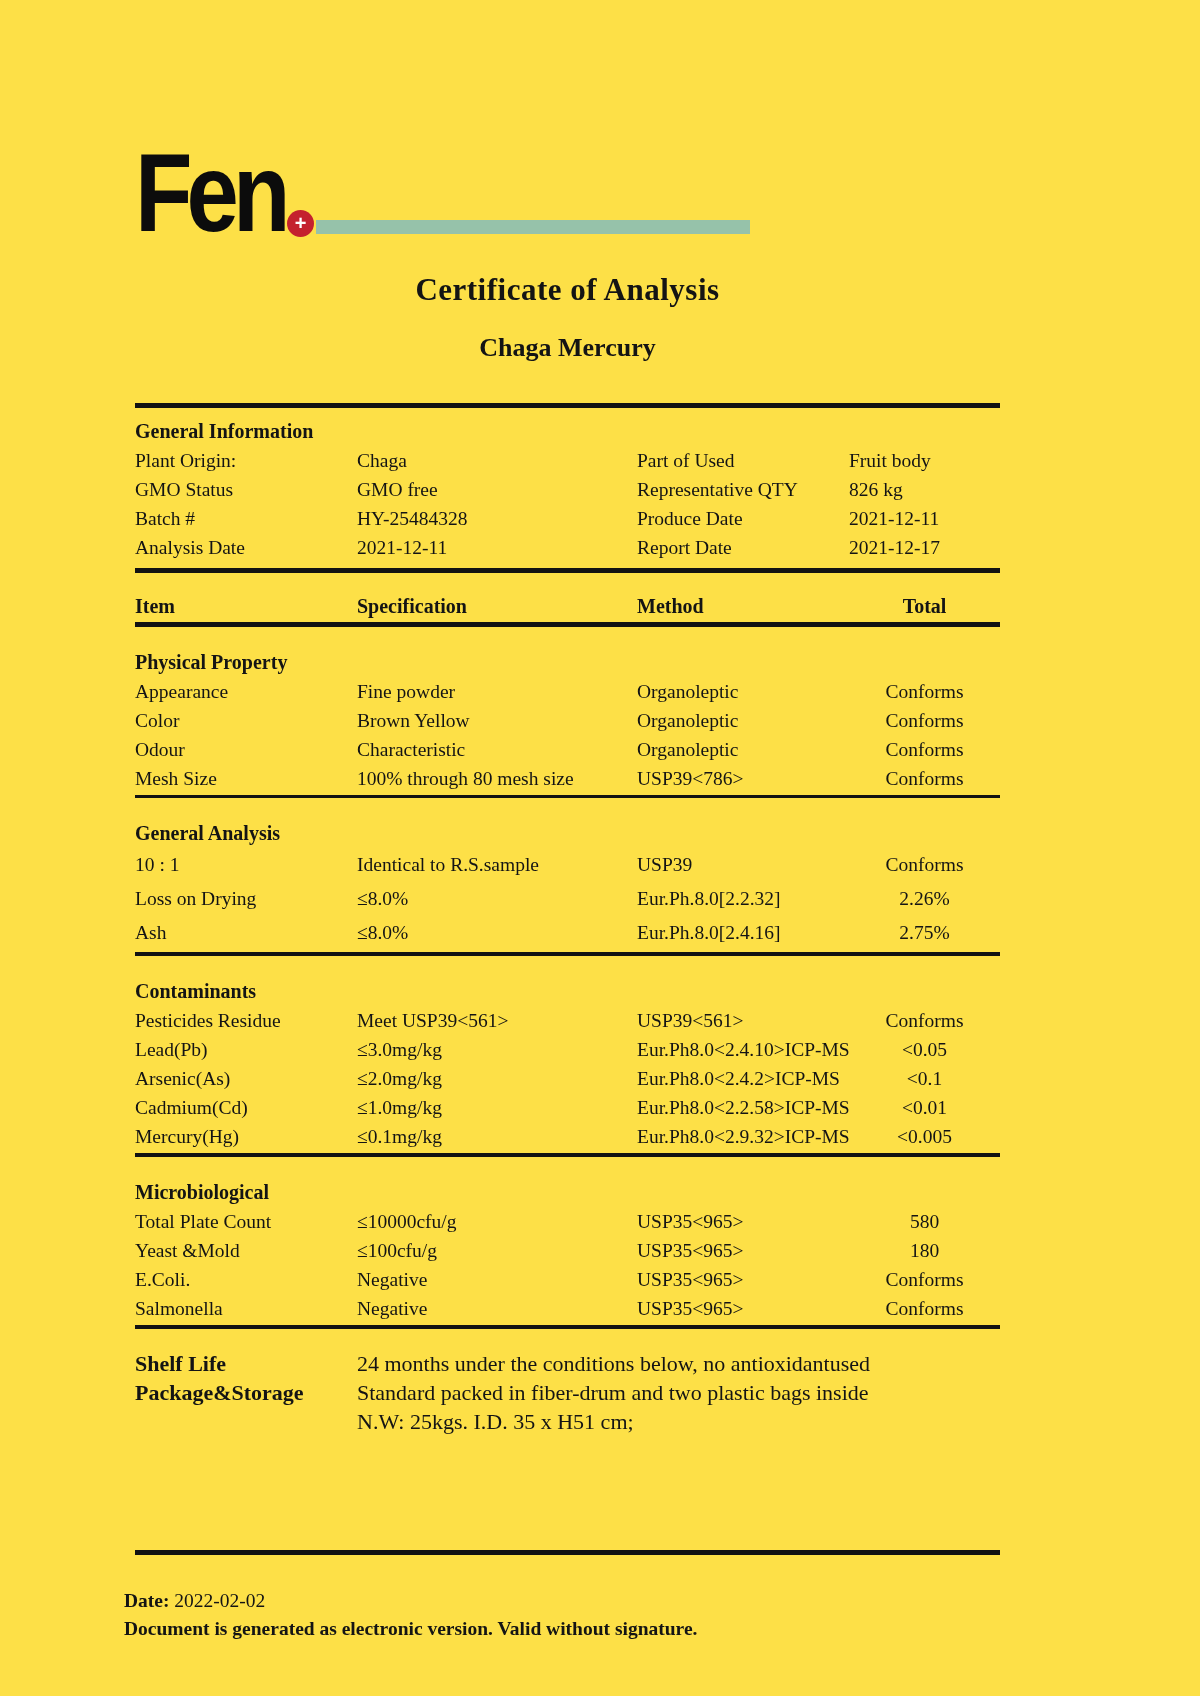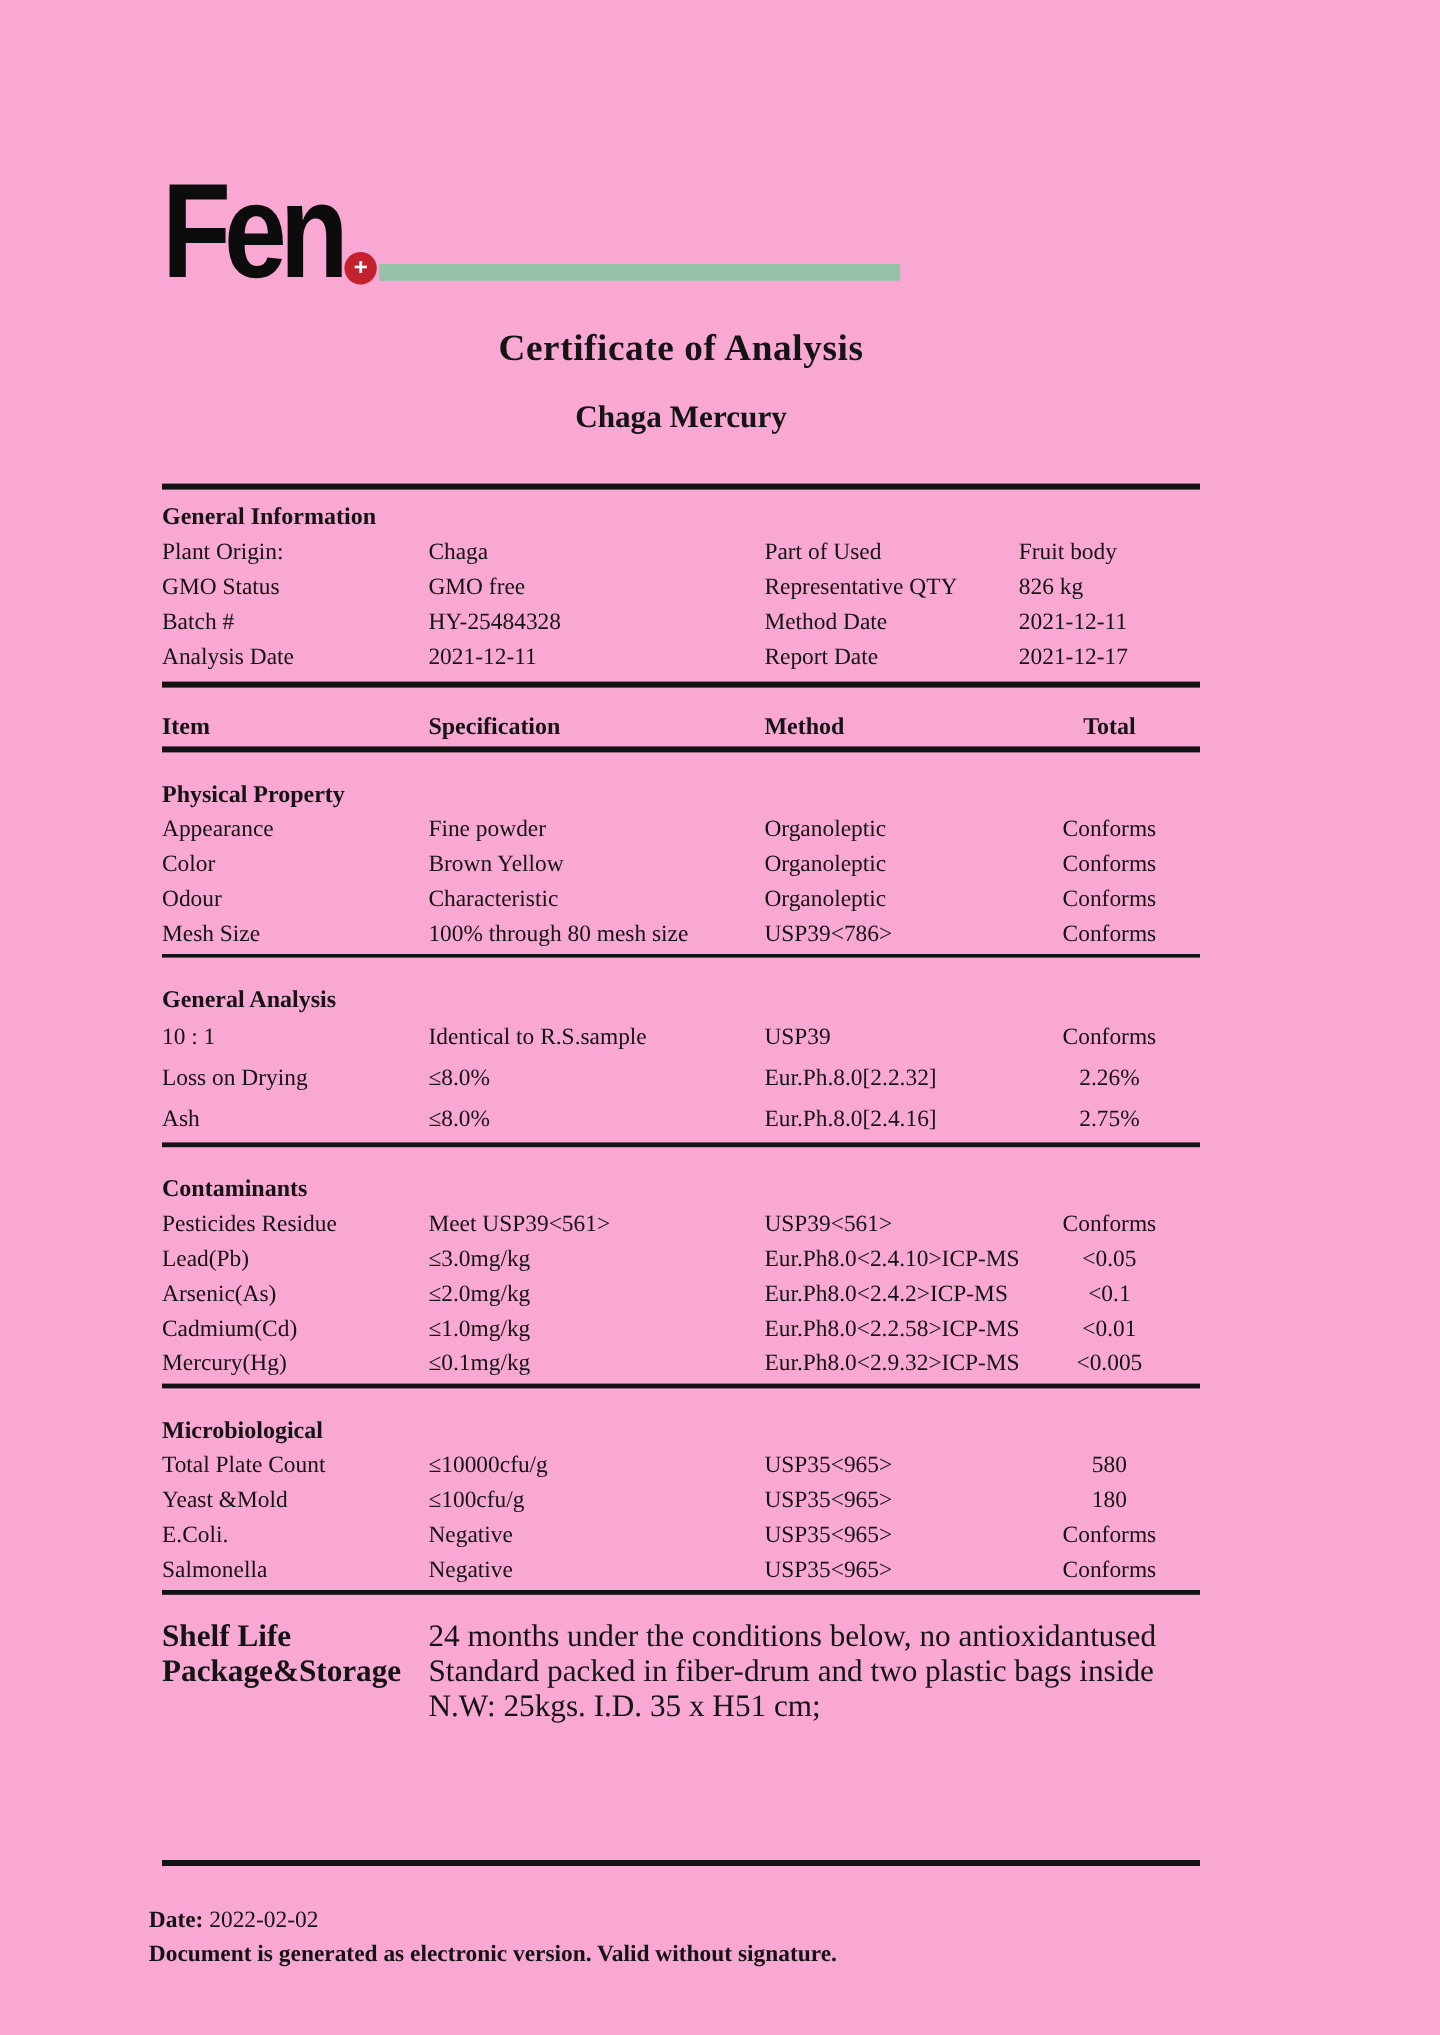--- a/index.html
+++ b/index.html
@@ -1,16 +1,16 @@
 <!DOCTYPE html>
 <html><head>
 <meta charset="utf-8">
 <style>
   html,body{margin:0;padding:0;background:#ffffff;}
-  .page{position:relative;width:1200px;height:1696px;background:#f9a8d4;overflow:hidden;
+  .page{position:relative;width:1200px;height:1696px;background:#fde047;overflow:hidden;
         font-family:"Liberation Serif", serif;color:#141414;}
   .content{position:absolute;left:135px;top:0;width:865px;}
 
   
   .logo-row{display:flex;align-items:flex-end;margin-top:146px;height:92px;}
   .logo-text{font-family:"Liberation Sans", sans-serif;font-weight:900;font-size:112px;
              line-height:0.80;letter-spacing:-7px;color:#0c0c0c;
              transform:scaleX(0.84);transform-origin:left bottom;}
   .logo-dot{flex:0 0 auto;width:27px;height:27px;border-radius:50%;background:#c4212e;
             color:#fff;display:flex;align-items:center;justify-content:center;
@@ -34,21 +34,21 @@
   .sect-heading{font-size:20px;font-weight:bold;line-height:30px;}
   .gi-heading{font-size:20px;font-weight:bold;line-height:30px;padding-top:8px;}
   .head-row{padding:20px 0 3px 0;}
   .head-row > div{font-weight:bold;font-size:20px;line-height:26px;}
   .gi-block{padding-bottom:6px;}
   .body-block{padding-top:20px;padding-bottom:2px;}
   .tall > div{line-height:34px;}
 
   
   .foot-grid{display:grid;grid-template-columns:222px 643px;}
-  .foot-grid > div{font-size:26px;line-height:29px;white-space:nowrap;}
+  .foot-grid > div{font-size:22px;line-height:29px;white-space:nowrap;}
   .foot-label{font-weight:bold;}
   .foot-pad{height:112px;}
 
   
   .bottom-block{margin-top:32px;margin-left:-11px;}
   .date-line{font-size:19.5px;line-height:28px;}
   .date-label{font-weight:bold;}
   .note-line{font-size:19.5px;font-weight:bold;line-height:28px;}
 </style>
 </head>
@@ -78,21 +78,21 @@
       </div>
       <div class="grid">
         <div>GMO Status</div>
         <div>GMO free</div>
         <div>Representative QTY</div>
         <div>826 kg</div>
       </div>
       <div class="grid">
         <div>Batch #</div>
         <div>HY-25484328</div>
-        <div>Method Date</div>
+        <div>Produce Date</div>
         <div>2021-12-11</div>
       </div>
       <div class="grid">
         <div>Analysis Date</div>
         <div>2021-12-11</div>
         <div>Report Date</div>
         <div>2021-12-17</div>
       </div>
     </div>
 

